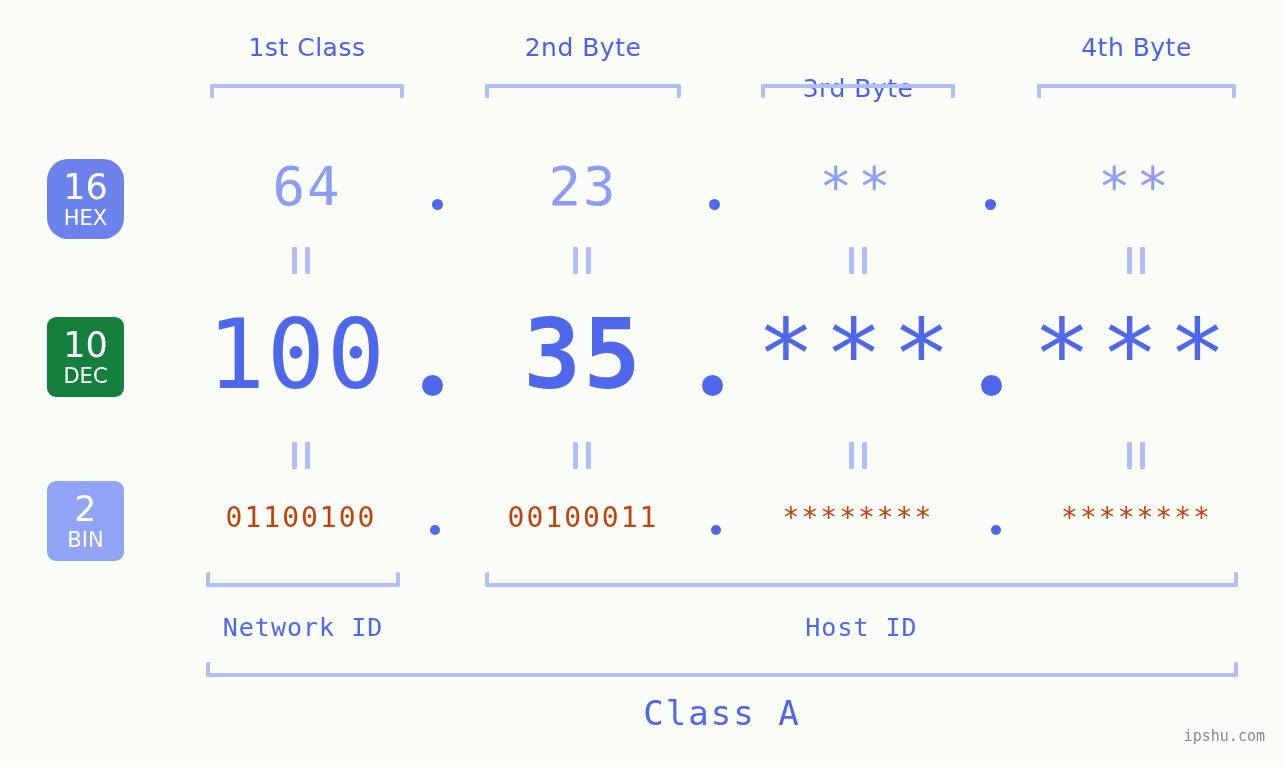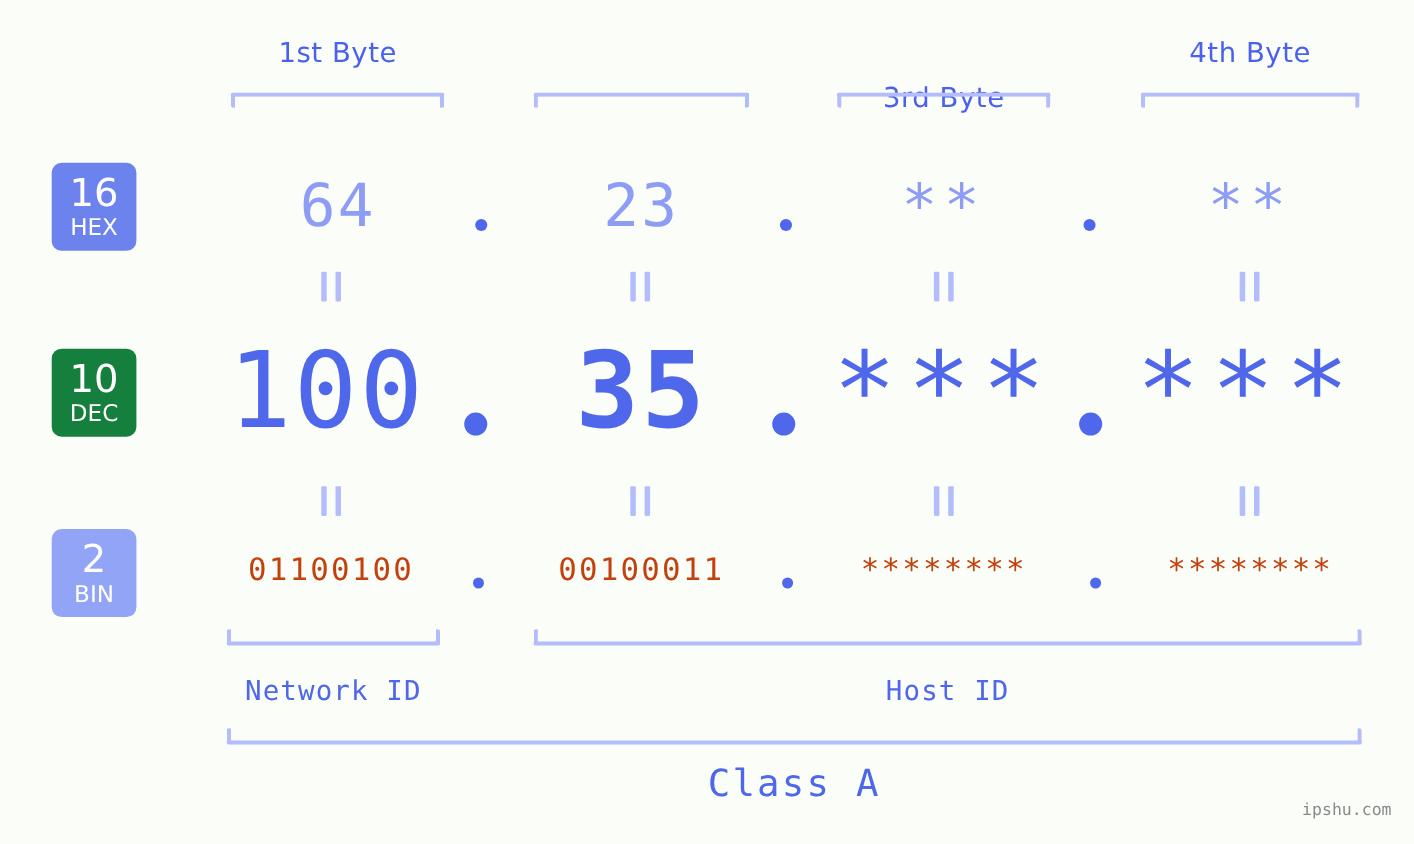--- a/index.html
+++ b/index.html
@@ -164,30 +164,31 @@
     font-size: 15px;
     color: #8a8a8a;
     letter-spacing: 0px;
   }
 </style>
 </head>
 <body>
 
 <div class="stage">
 
-  <div class="byte-label" style="left:210px;width:194px;">1st Byte</div>
+  <div class="byte-label" style="left:210px;width:194px;">1st Class</div>
+  <div class="byte-label" style="left:485px;width:196px;">2nd Byte</div>
   <div class="byte-label" style="left:761px;width:194px;margin-top:41px;">3rd Byte</div>
   <div class="byte-label" style="left:1037px;width:199px;">4th Byte</div>
 
   <div class="bracket-top" style="left:210px;top:84px;width:194px;"></div>
   <div class="bracket-top" style="left:485px;top:84px;width:196px;"></div>
   <div class="bracket-top" style="left:761px;top:84px;width:194px;"></div>
   <div class="bracket-top" style="left:1037px;top:84px;width:199px;"></div>
 
-  <div class="badge" style="top:148px;background:#6c82ec;">
+  <div class="badge" style="top:159px;background:#6c82ec;border-radius:21px;">
     <span class="num">16</span>
     <span class="abbr">HEX</span>
   </div>
 
   <div class="badge" style="top:317px;background:#15803d;">
     <span class="num">10</span>
     <span class="abbr">DEC</span>
   </div>
 
   <div class="badge" style="top:481px;background:#91a4f5;">

